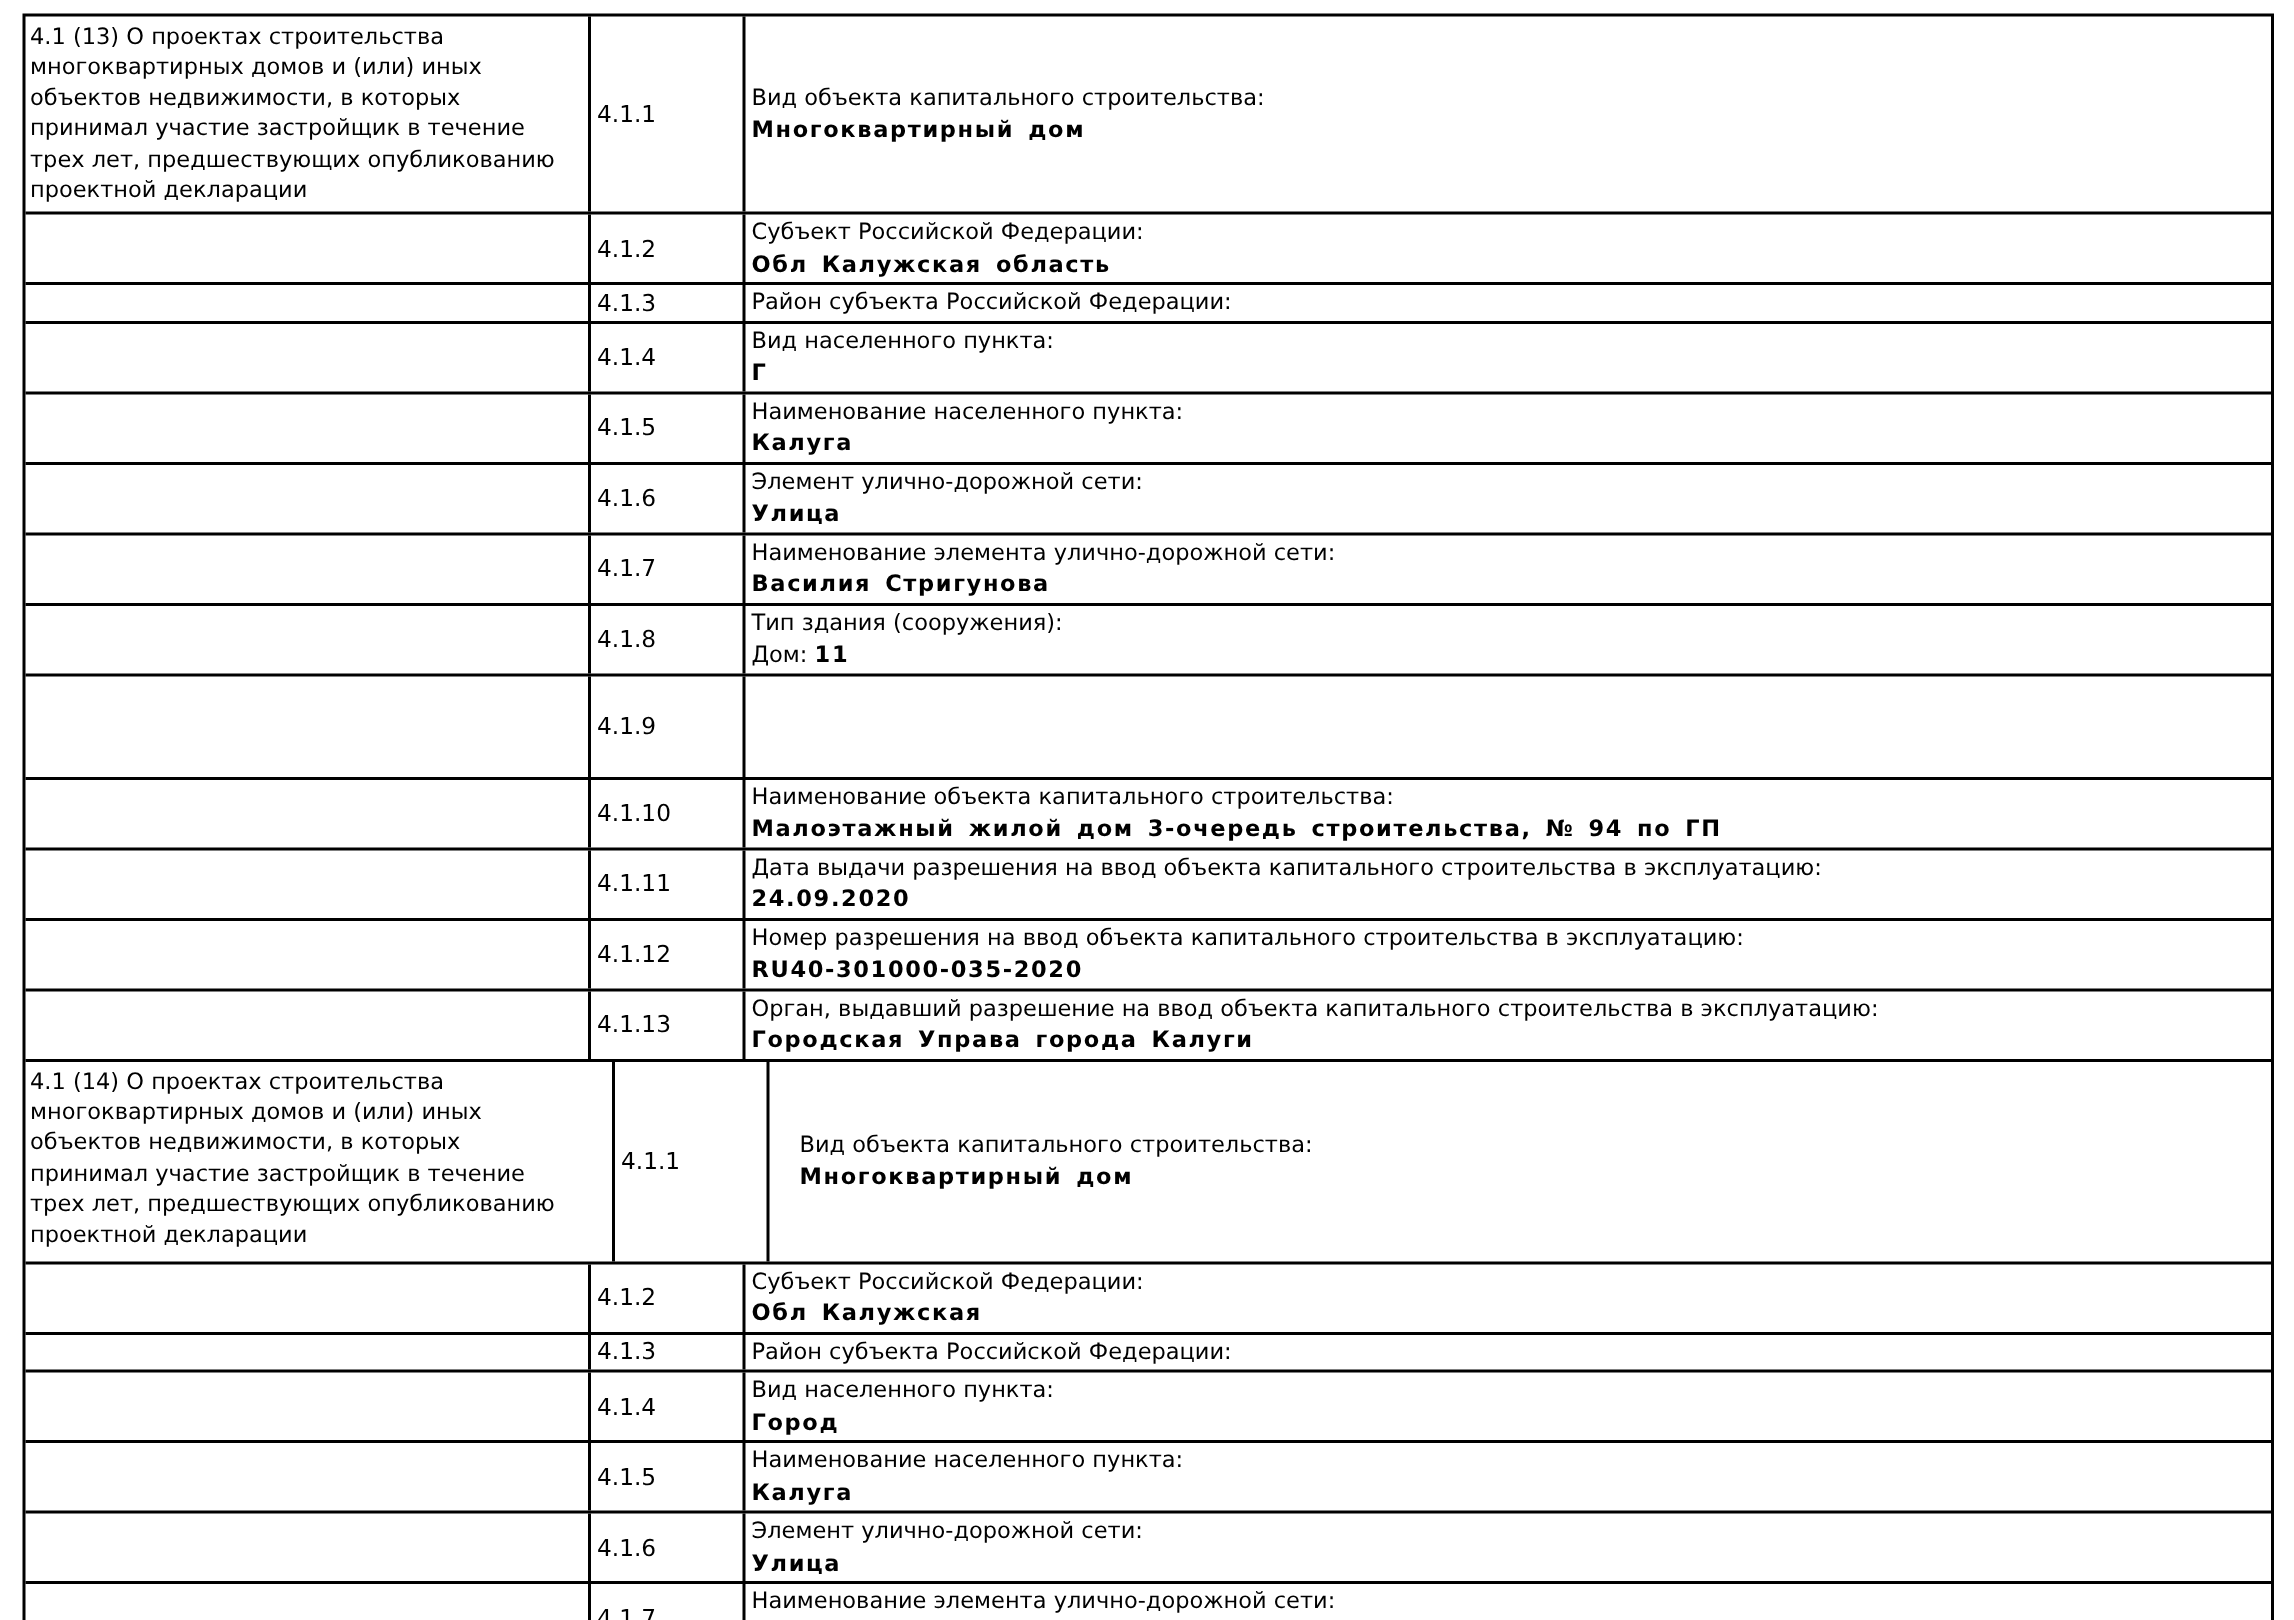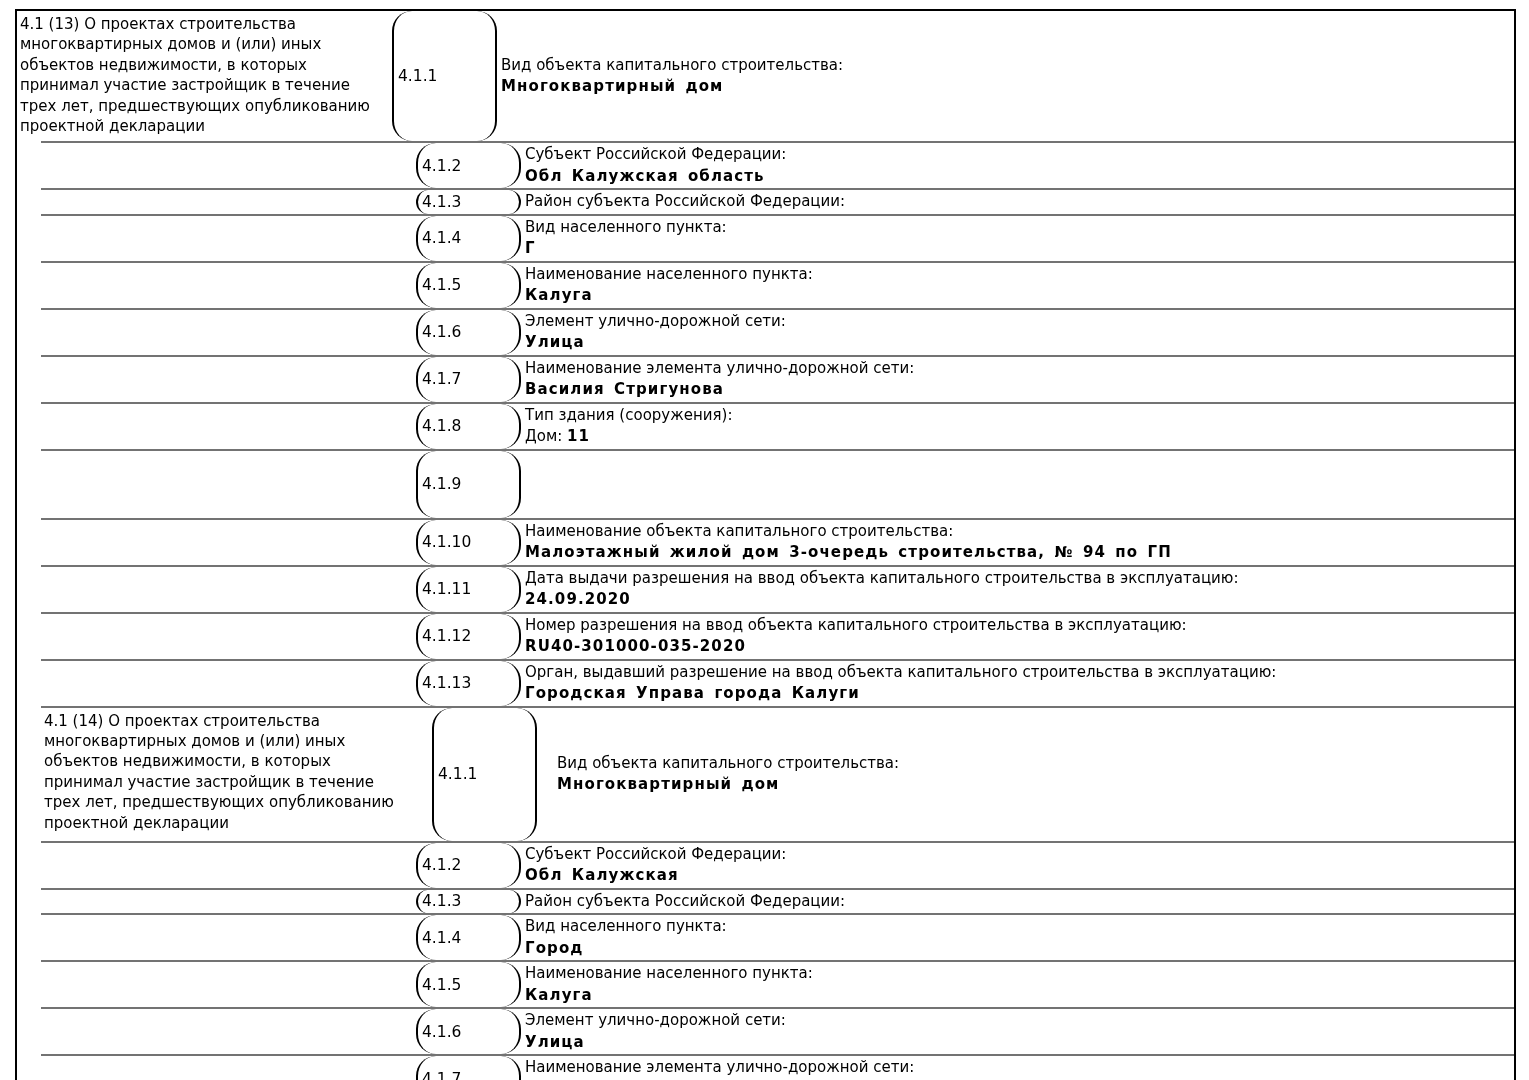--- a/index.html
+++ b/index.html
@@ -8,22 +8,22 @@
     font-family:"DejaVu Sans","Liberation Sans",sans-serif;color:#000;
   }
   .tbl{
     position:absolute;left:15px;top:9px;width:1501px;
     border:2px solid #000;box-sizing:border-box;background:#fff;
   }
   .row{
     display:grid;grid-template-columns:375px 105px 1fr;
     box-sizing:border-box;
   }
-  .row + .row{border-top:2px solid #737373;margin-left:24px;}
-  .cell{box-sizing:border-box;min-width:0;border-radius:20px;}
+  .row + .row{border-top:2px solid #000000;}
+  .cell{box-sizing:border-box;min-width:0;}
   .desc{
     padding:3px 6px 2px 3px;
     font-size:15px;line-height:20.4px;
   }
   .num{
     border-left:2px solid #000;border-right:2px solid #000;
     display:flex;align-items:center;
     padding:2px 4px;font-size:15.5px;
   }
   .content{

